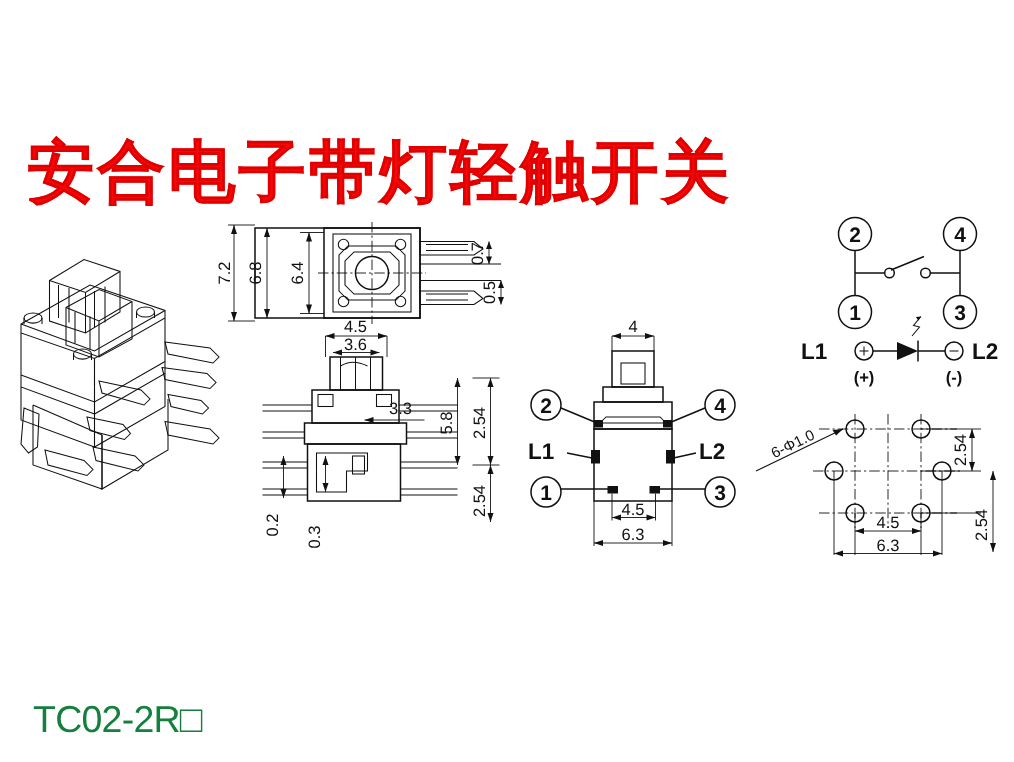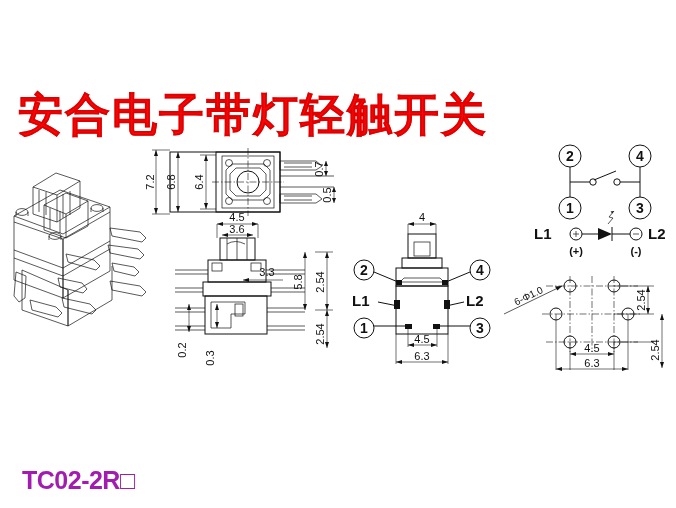--- a/index.html
+++ b/index.html
@@ -16,21 +16,21 @@
     font-family:"DejaVu Serif", serif;
     font-size:45px;font-weight:700;letter-spacing:2px;
     color:#f60808;white-space:nowrap;
     z-index:40;line-height:1;
     -webkit-text-stroke:0.4px #e00000;
   }
 
   
   .partno{
     position:absolute;left:22px;top:466px;
-    font-size:25px;font-weight:700;color:#a21caf;
+    font-size:25px;font-weight:400;color:#15803d;
     letter-spacing:-0.5px;white-space:nowrap;
   }
 
   
   .view{position:absolute;}
   svg{display:block;overflow:visible;}
   .ln{stroke:#111;fill:none;stroke-width:1;}
   .ln-t{stroke:#111;fill:none;stroke-width:0.7;}
   .ln-h{stroke:#111;fill:none;stroke-width:0.6;}
   .fill-b{fill:#111;stroke:none;}

